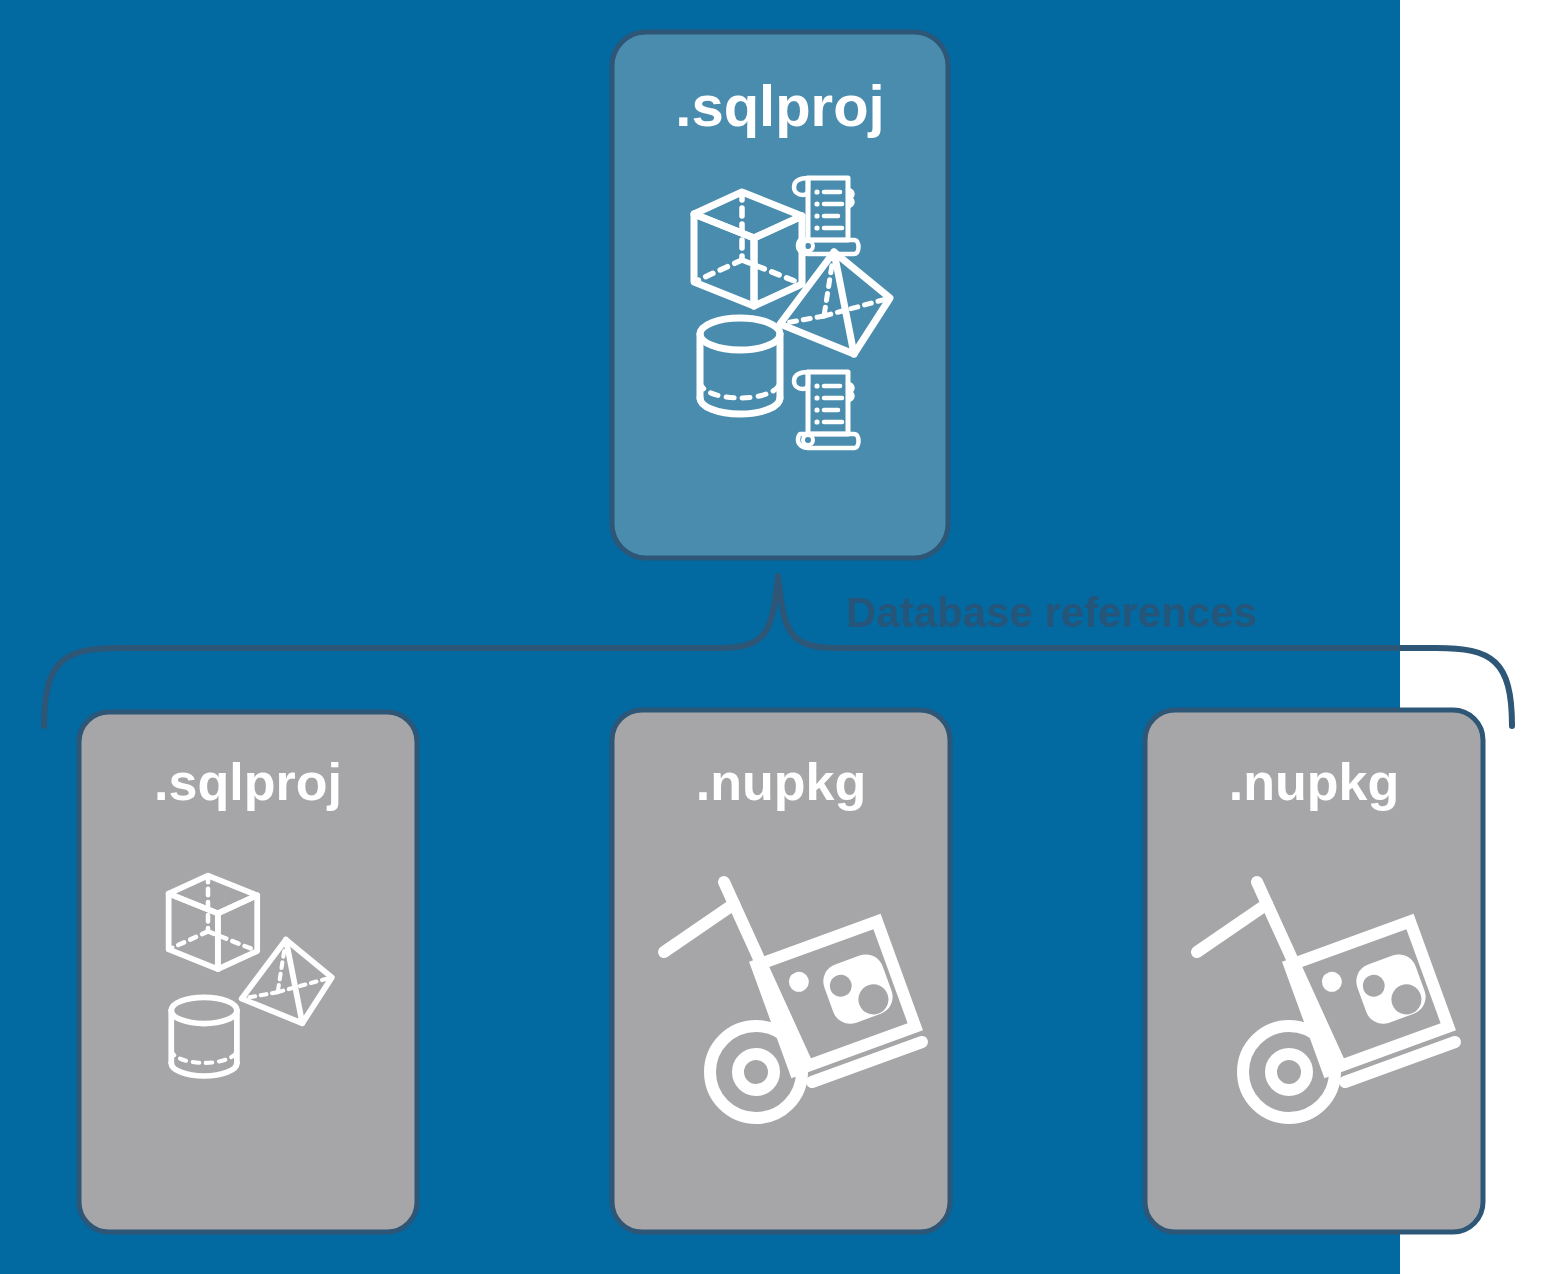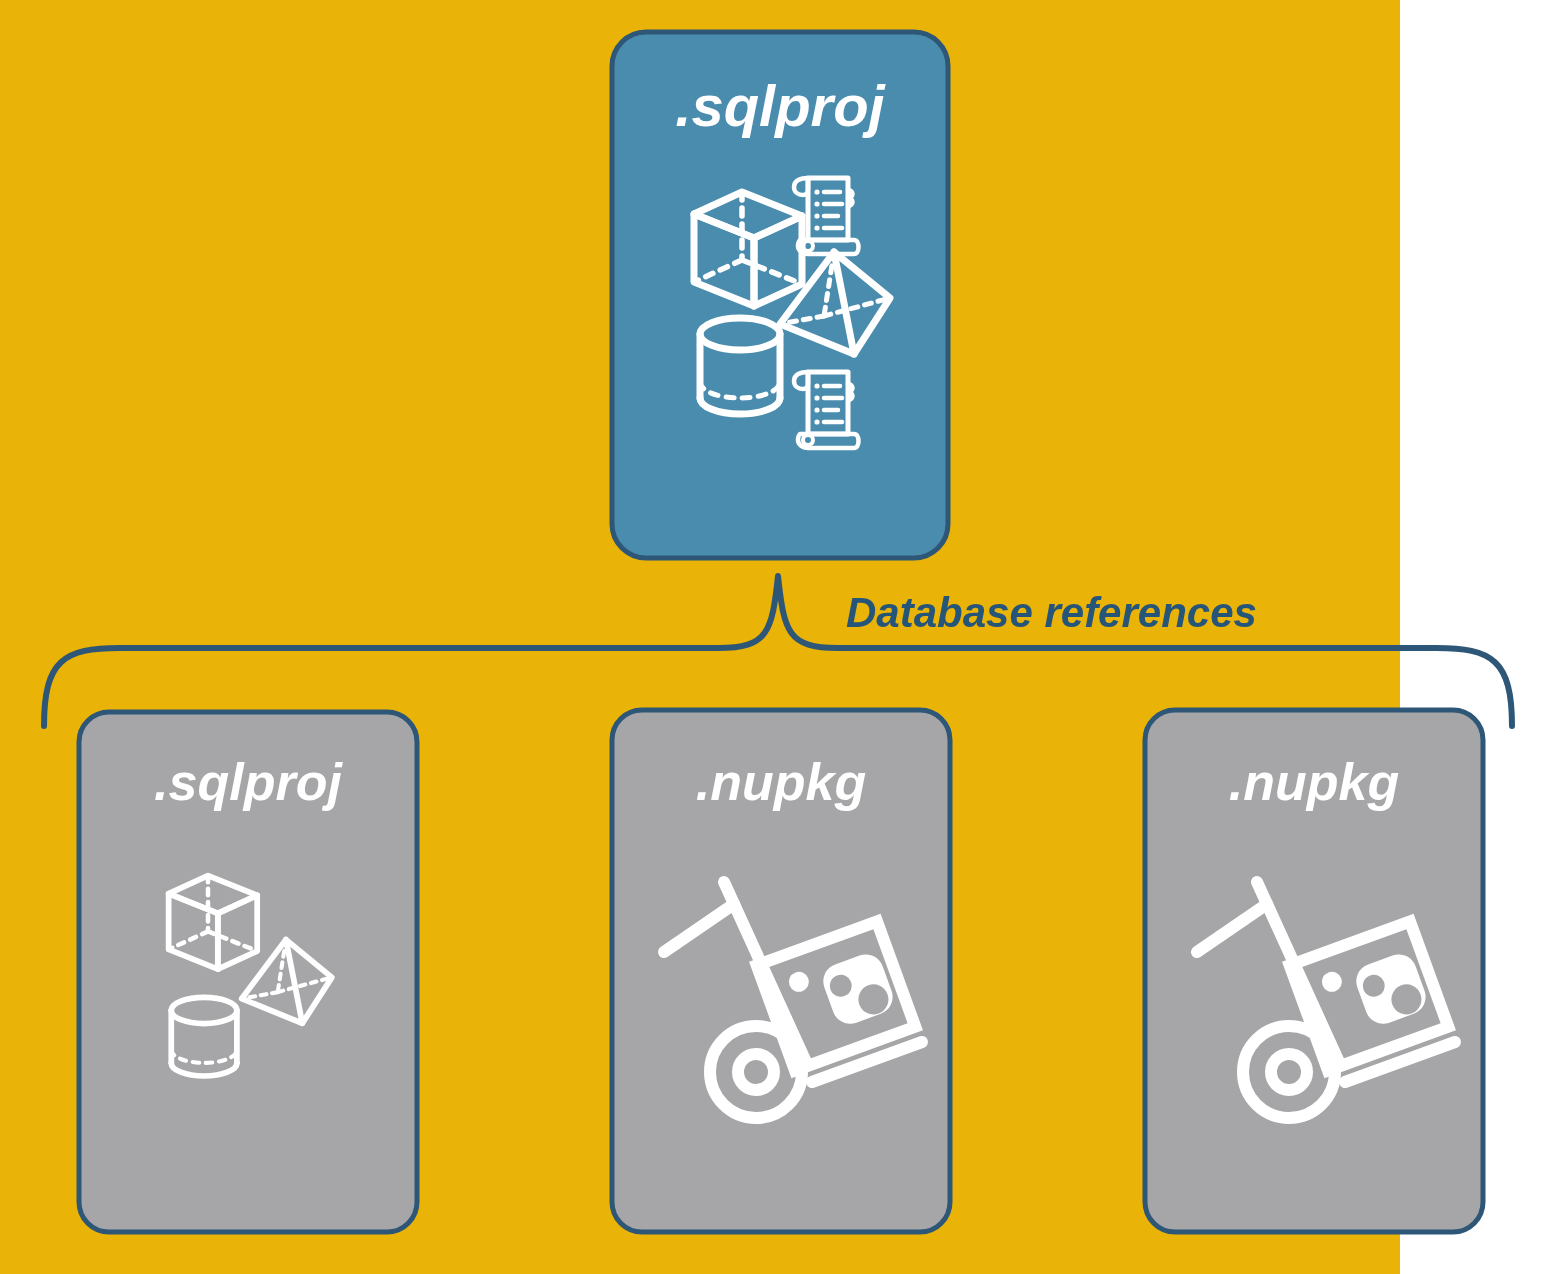--- a/index.html
+++ b/index.html
@@ -10,22 +10,21 @@
   body {
     width: 1566px;
     height: 1274px;
     font-family: "Liberation Sans", sans-serif;
     overflow: hidden;
   }
   #stage {
     position: relative;
     width: 1400px;
     height: 1274px;
-    background: #eab308;
-    font-style: italic;
+    background: #0369a1;
   }
   #diagram-svg {
     position: absolute;
     left: 0;
     top: 0;
     width: 1566px;
     height: 1274px;
   }
   .card-label {
     font-family: "Liberation Sans", sans-serif;

